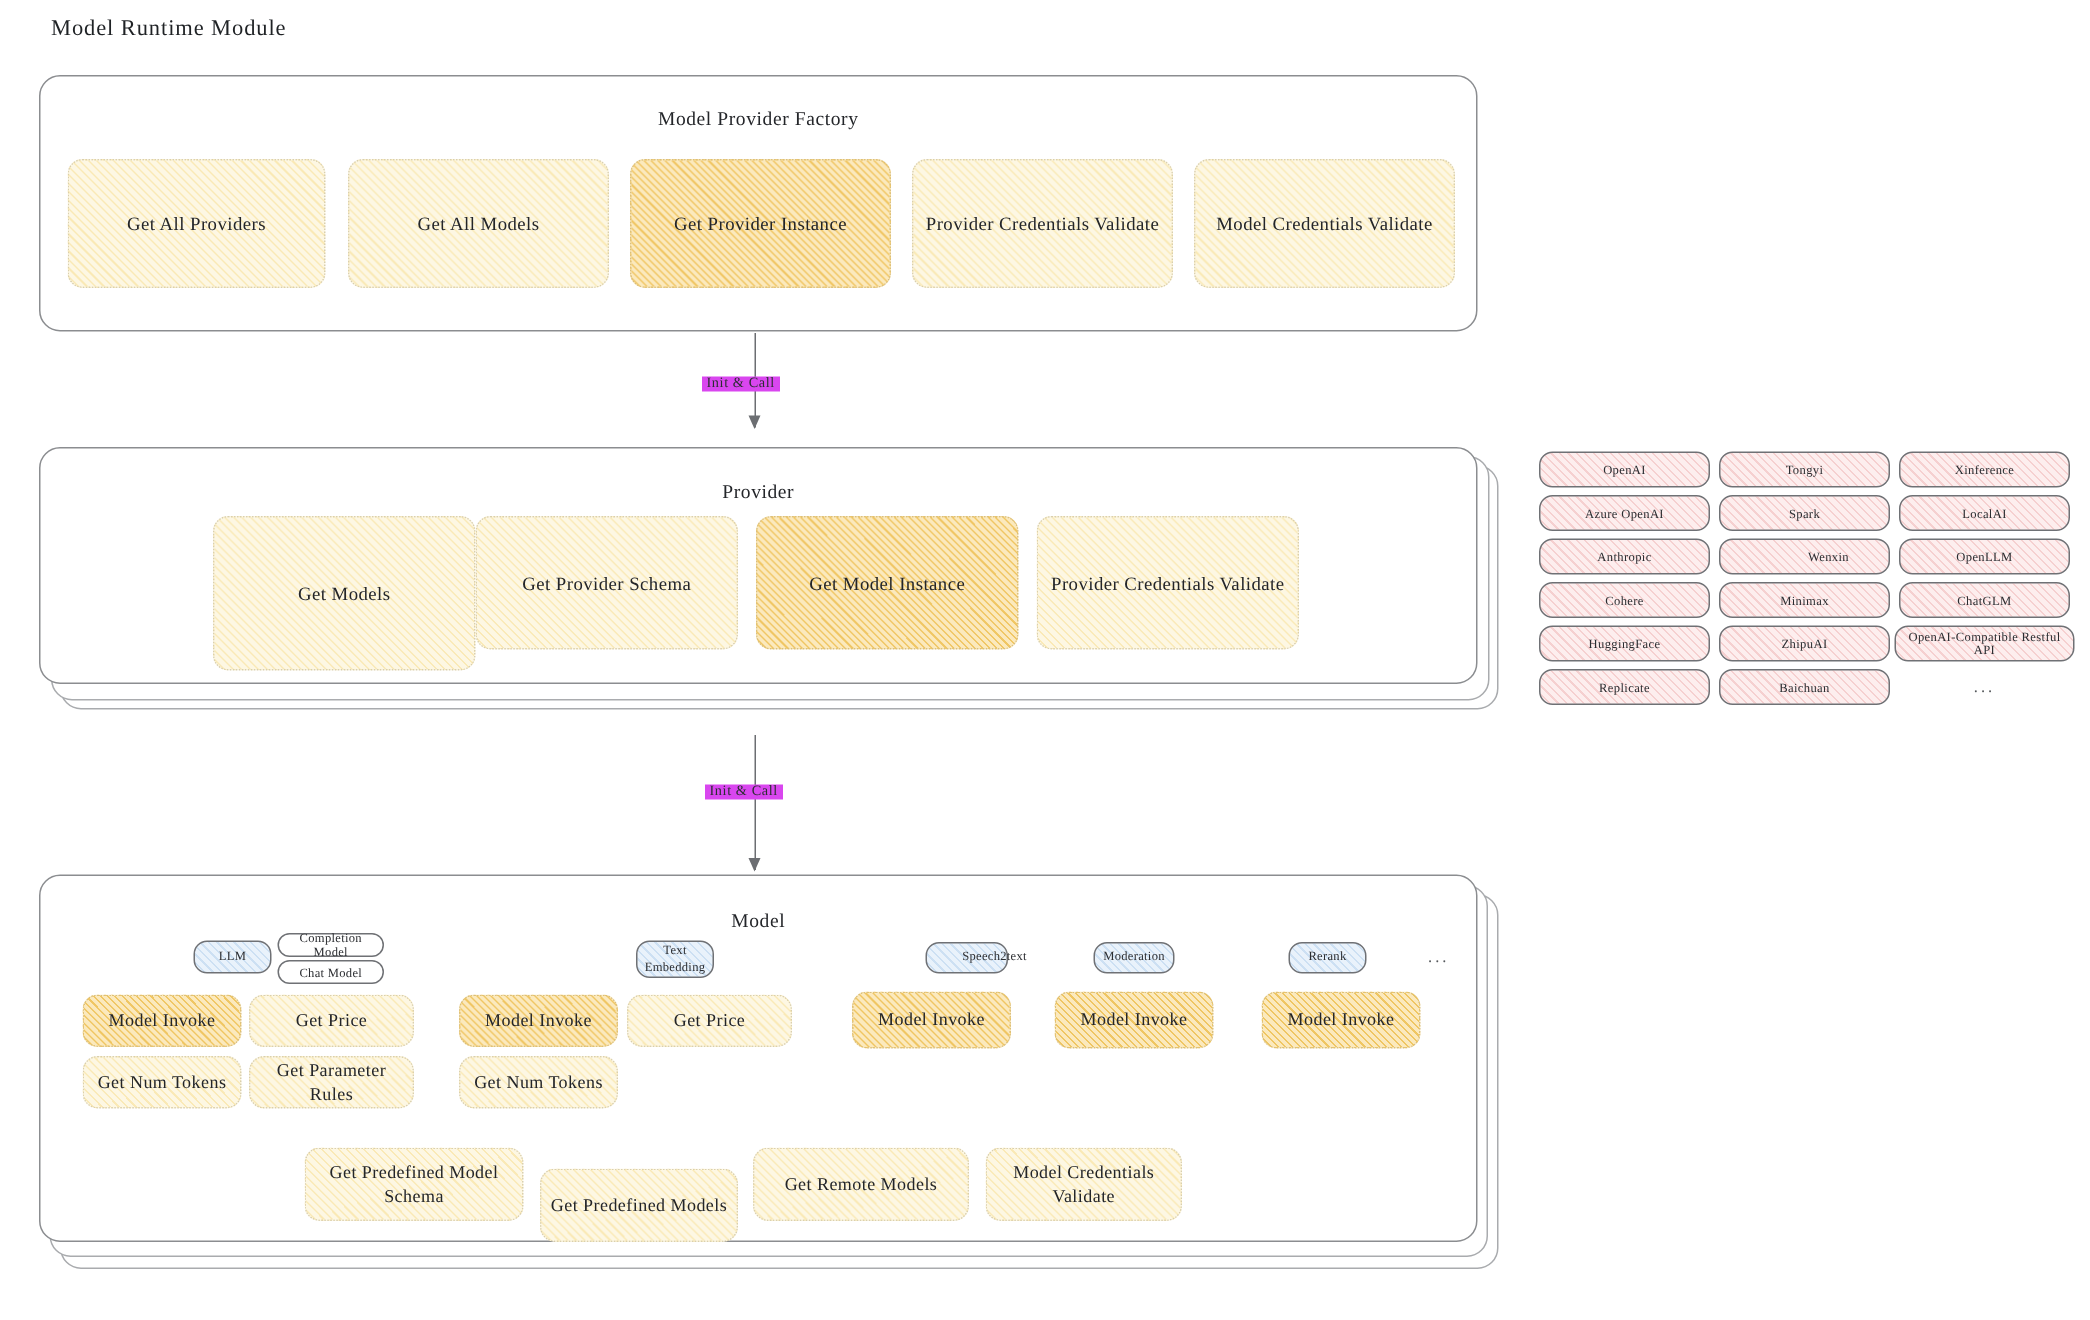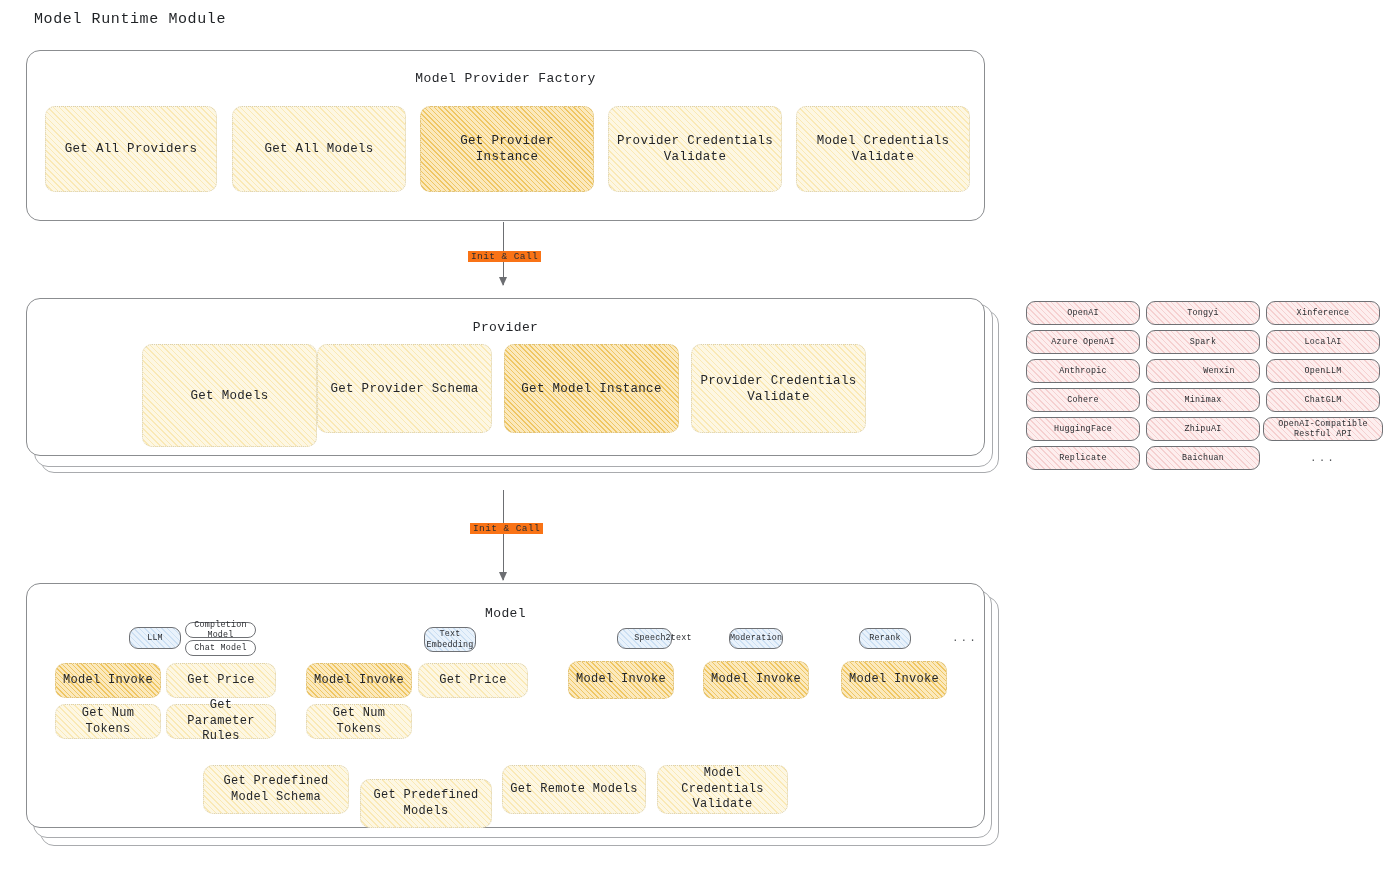--- a/index.html
+++ b/index.html
@@ -1,21 +1,21 @@
 <!DOCTYPE html>
 <html><head>
 <meta charset="utf-8">
 <style>
   html,body{margin:0;padding:0;}
   body{
     width:1393px;height:880px;background:#ffffff;
     font-family:"DejaVu Sans", sans-serif;
     color:#26282b;overflow:hidden;position:relative;
   }
-  .hand{font-family:Liberation Mono, monospace;}
+  .hand{font-family:Liberation Serif, serif;}
 
   
   #page-title{
     position:absolute;left:34px;top:11px;
     font-size:15px;letter-spacing:.6px;color:#1f2225;font-weight:400;
   }
 
   
   .container{
     position:absolute;background:#fff;
@@ -106,21 +106,21 @@
     position:absolute;left:0;top:0;width:1.2px;height:100%;
     background:#6c6e72;
   }
   .arrow .hd{
     position:absolute;left:-4.5px;bottom:-1px;width:0;height:0;
     border-left:4.5px solid transparent;border-right:4.5px solid transparent;
     border-top:9px solid #6c6e72;
   }
   .arrow-label{
     position:absolute;font-size:9.5px;color:#2b2d31;letter-spacing:.4px;
-    white-space:nowrap;background:#f97316;padding:0 3px;
+    white-space:nowrap;background:#d946ef;padding:0 3px;
   }
 </style>
 </head>
 <body>
 
 <div id="page-title" class="hand">Model Runtime Module</div>
 
 <div class="container" style="left:26px;top:50px;width:959px;height:171px;">
   <div class="ctitle hand" style="top:20px;">Model Provider Factory</div>
 </div>

